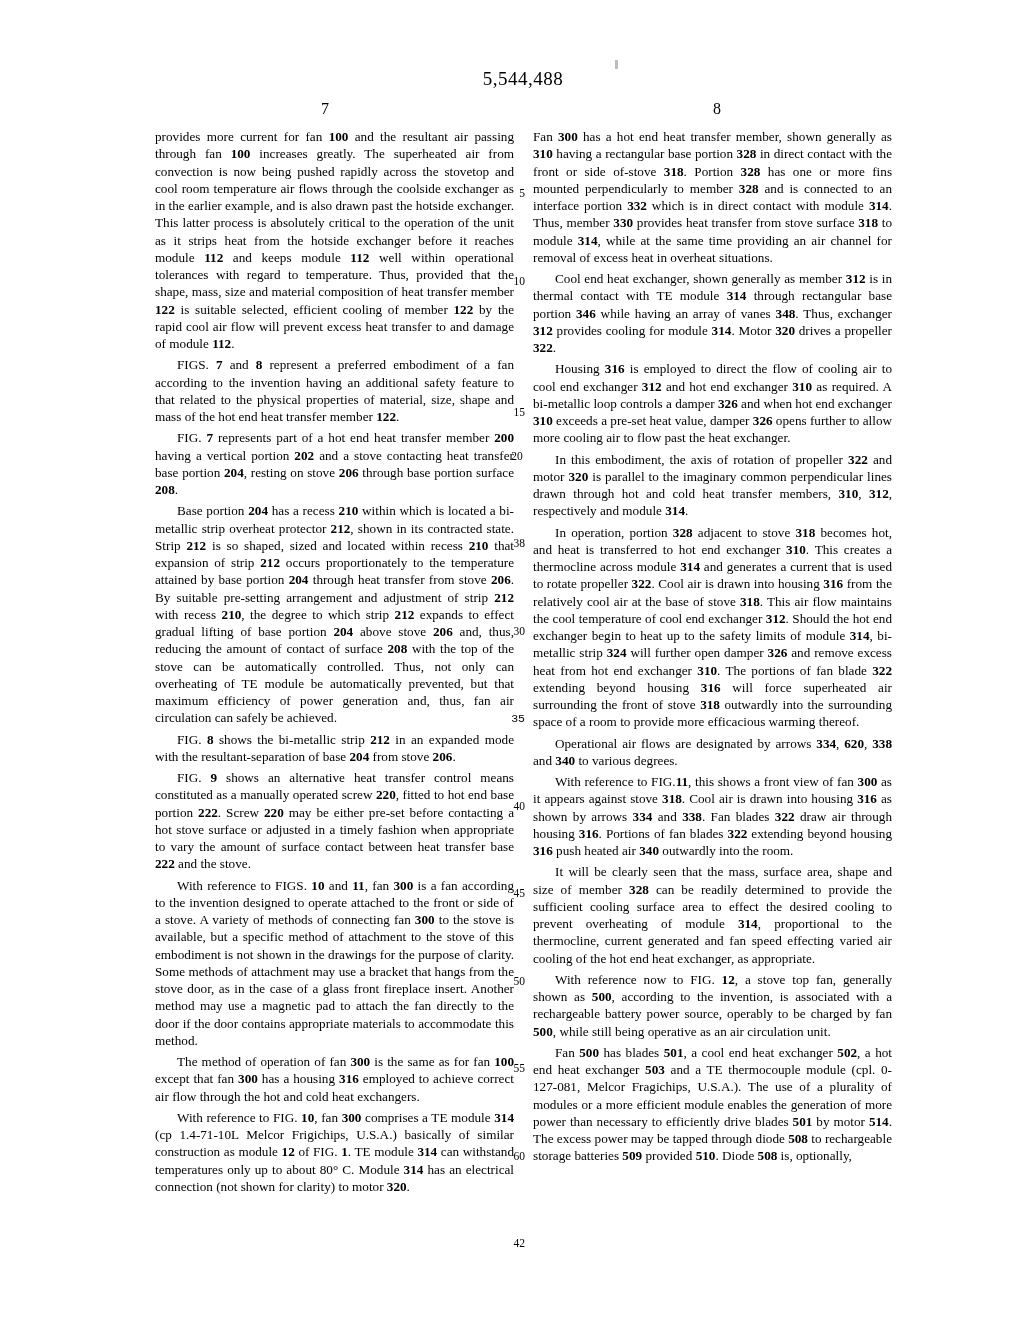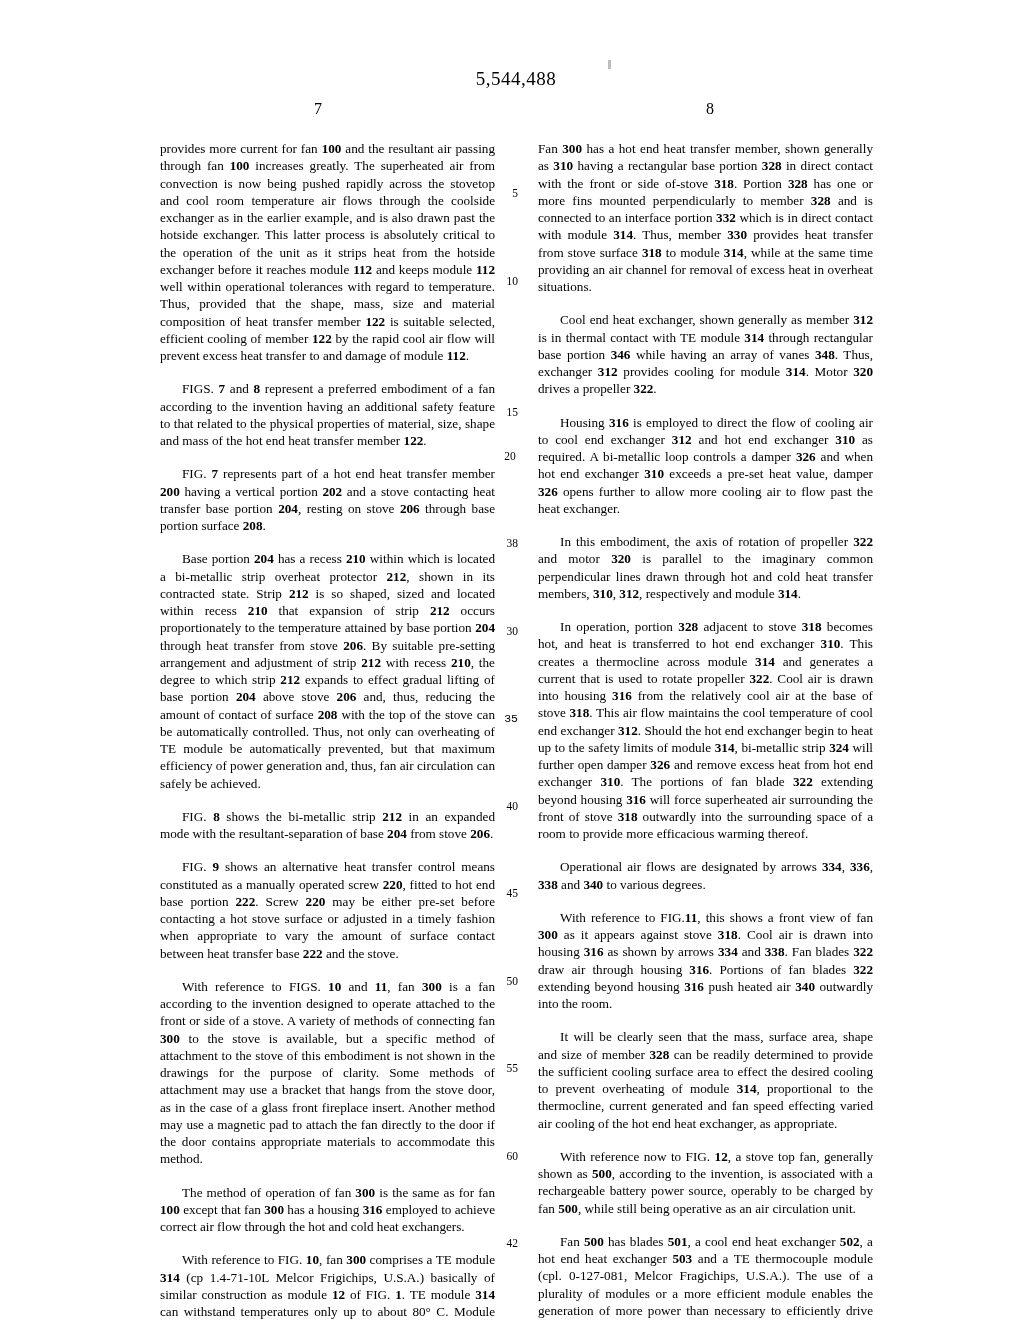--- a/index.html
+++ b/index.html
@@ -10,21 +10,21 @@
   body {
     width: 1020px;
     height: 1320px;
     font-family: "Liberation Serif", serif;
     color: #000000;
     position: relative;
     overflow: hidden;
   }
   .page {
     position: absolute;
-    left: 6px; top: 0;
+    left: 13px; top: 0;
     width: 888px;
     height: 1320px;
     padding-left: 16px;
   }
   .patent-number {
     position: absolute;
     top: 68px;
     left: 0;
     width: 1020px;
     text-align: center;
@@ -60,21 +60,21 @@
     width: 367px;
     font-size: 13.2px;
     line-height: 17.25px;
     text-align: justify;
     text-justify: inter-word;
   }
   .col.left { left: 138px; }
   .col.right { left: 516px; }
 
   .col p {
-    margin: 16px;
+    margin: 4px;
     text-indent: 22px;
   }
   .col p.noindent { text-indent: 0; }
 
   b { font-weight: bold; }
 
   
   .linenums {
     position: absolute;
     left: 496px;
@@ -129,21 +129,21 @@
         <p>With reference to FIGS. <b>10</b> and <b>11</b>, fan <b>300</b> is a fan according to the invention designed to operate attached to the front or side of a stove. A variety of methods of connecting fan <b>300</b> to the stove is available, but a specific method of attachment to the stove of this embodiment is not shown in the drawings for the purpose of clarity. Some methods of attachment may use a bracket that hangs from the stove door, as in the case of a glass front fireplace insert. Another method may use a magnetic pad to attach the fan directly to the door if the door contains appropriate materials to accommodate this method.</p>
         <p>The method of operation of fan <b>300</b> is the same as for fan <b>100</b> except that fan <b>300</b> has a housing <b>316</b> employed to achieve correct air flow through the hot and cold heat exchangers.</p>
         <p>With reference to FIG. <b>10</b>, fan <b>300</b> comprises a TE module <b>314</b> (cp 1.4-71-10L Melcor Frigichips, U.S.A.) basically of similar construction as module <b>12</b> of FIG. <b>1</b>. TE module <b>314</b> can withstand temperatures only up to about 80° C. Module <b>314</b> has an electrical connection (not shown for clarity) to motor <b>320</b>.</p>
       </div>
     <div class="col right">
         <p class="noindent">Fan <b>300</b> has a hot end heat transfer member, shown generally as <b>310</b> having a rectangular base portion <b>328</b> in direct contact with the front or side of-stove <b>318</b>. Portion <b>328</b> has one or more fins mounted perpendicularly to member <b>328</b> and is connected to an interface portion <b>332</b> which is in direct contact with module <b>314</b>. Thus, member <b>330</b> provides heat transfer from stove surface <b>318</b> to module <b>314</b>, while at the same time providing an air channel for removal of excess heat in overheat situations.</p>
         <p>Cool end heat exchanger, shown generally as member <b>312</b> is in thermal contact with TE module <b>314</b> through rectangular base portion <b>346</b> while having an array of vanes <b>348</b>. Thus, exchanger <b>312</b> provides cooling for module <b>314</b>. Motor <b>320</b> drives a propeller <b>322</b>.</p>
         <p>Housing <b>316</b> is employed to direct the flow of cooling air to cool end exchanger <b>312</b> and hot end exchanger <b>310</b> as required. A bi-metallic loop controls a damper <b>326</b> and when hot end exchanger <b>310</b> exceeds a pre-set heat value, damper <b>326</b> opens further to allow more cooling air to flow past the heat exchanger.</p>
         <p>In this embodiment, the axis of rotation of propeller <b>322</b> and motor <b>320</b> is parallel to the imaginary common perpendicular lines drawn through hot and cold heat transfer members, <b>310</b>, <b>312</b>, respectively and module <b>314</b>.</p>
         <p>In operation, portion <b>328</b> adjacent to stove <b>318</b> becomes hot, and heat is transferred to hot end exchanger <b>310</b>. This creates a thermocline across module <b>314</b> and generates a current that is used to rotate propeller <b>322</b>. Cool air is drawn into housing <b>316</b> from the relatively cool air at the base of stove <b>318</b>. This air flow maintains the cool temperature of cool end exchanger <b>312</b>. Should the hot end exchanger begin to heat up to the safety limits of module <b>314</b>, bi-metallic strip <b>324</b> will further open damper <b>326</b> and remove excess heat from hot end exchanger <b>310</b>. The portions of fan blade <b>322</b> extending beyond housing <b>316</b> will force superheated air surrounding the front of stove <b>318</b> outwardly into the surrounding space of a room to provide more efficacious warming thereof.</p>
-        <p>Operational air flows are designated by arrows <b>334</b>, <b>336</b>, <b>338</b> and <b>340</b> to various degrees.</p>
+        <p>Operational air flows are designated by arrows <b>334</b>, <b>620</b>, <b>338</b> and <b>340</b> to various degrees.</p>
         <p>With reference to FIG.<b>11</b>, this shows a front view of fan <b>300</b> as it appears against stove <b>318</b>. Cool air is drawn into housing <b>316</b> as shown by arrows <b>334</b> and <b>338</b>. Fan blades <b>322</b> draw air through housing <b>316</b>. Portions of fan blades <b>322</b> extending beyond housing <b>316</b> push heated air <b>340</b> outwardly into the room.</p>
         <p>It will be clearly seen that the mass, surface area, shape and size of member <b>328</b> can be readily determined to provide the sufficient cooling surface area to effect the desired cooling to prevent overheating of module <b>314</b>, proportional to the thermocline, current generated and fan speed effecting varied air cooling of the hot end heat exchanger, as appropriate.</p>
         <p>With reference now to FIG. <b>12</b>, a stove top fan, generally shown as <b>500</b>, according to the invention, is associated with a rechargeable battery power source, operably to be charged by fan <b>500</b>, while still being operative as an air circulation unit.</p>
         <p>Fan <b>500</b> has blades <b>501</b>, a cool end heat exchanger <b>502</b>, a hot end heat exchanger <b>503</b> and a TE thermocouple module (cpl. 0-127-081, Melcor Fragichips, U.S.A.). The use of a plurality of modules or a more efficient module enables the generation of more power than necessary to efficiently drive blades <b>501</b> by motor <b>514</b>. The excess power may be tapped through diode <b>508</b> to rechargeable storage batteries <b>509</b> provided <b>510</b>. Diode <b>508</b> is, optionally,</p>
       </div>
   </div>
 
 </div>
 
 </body></html>

